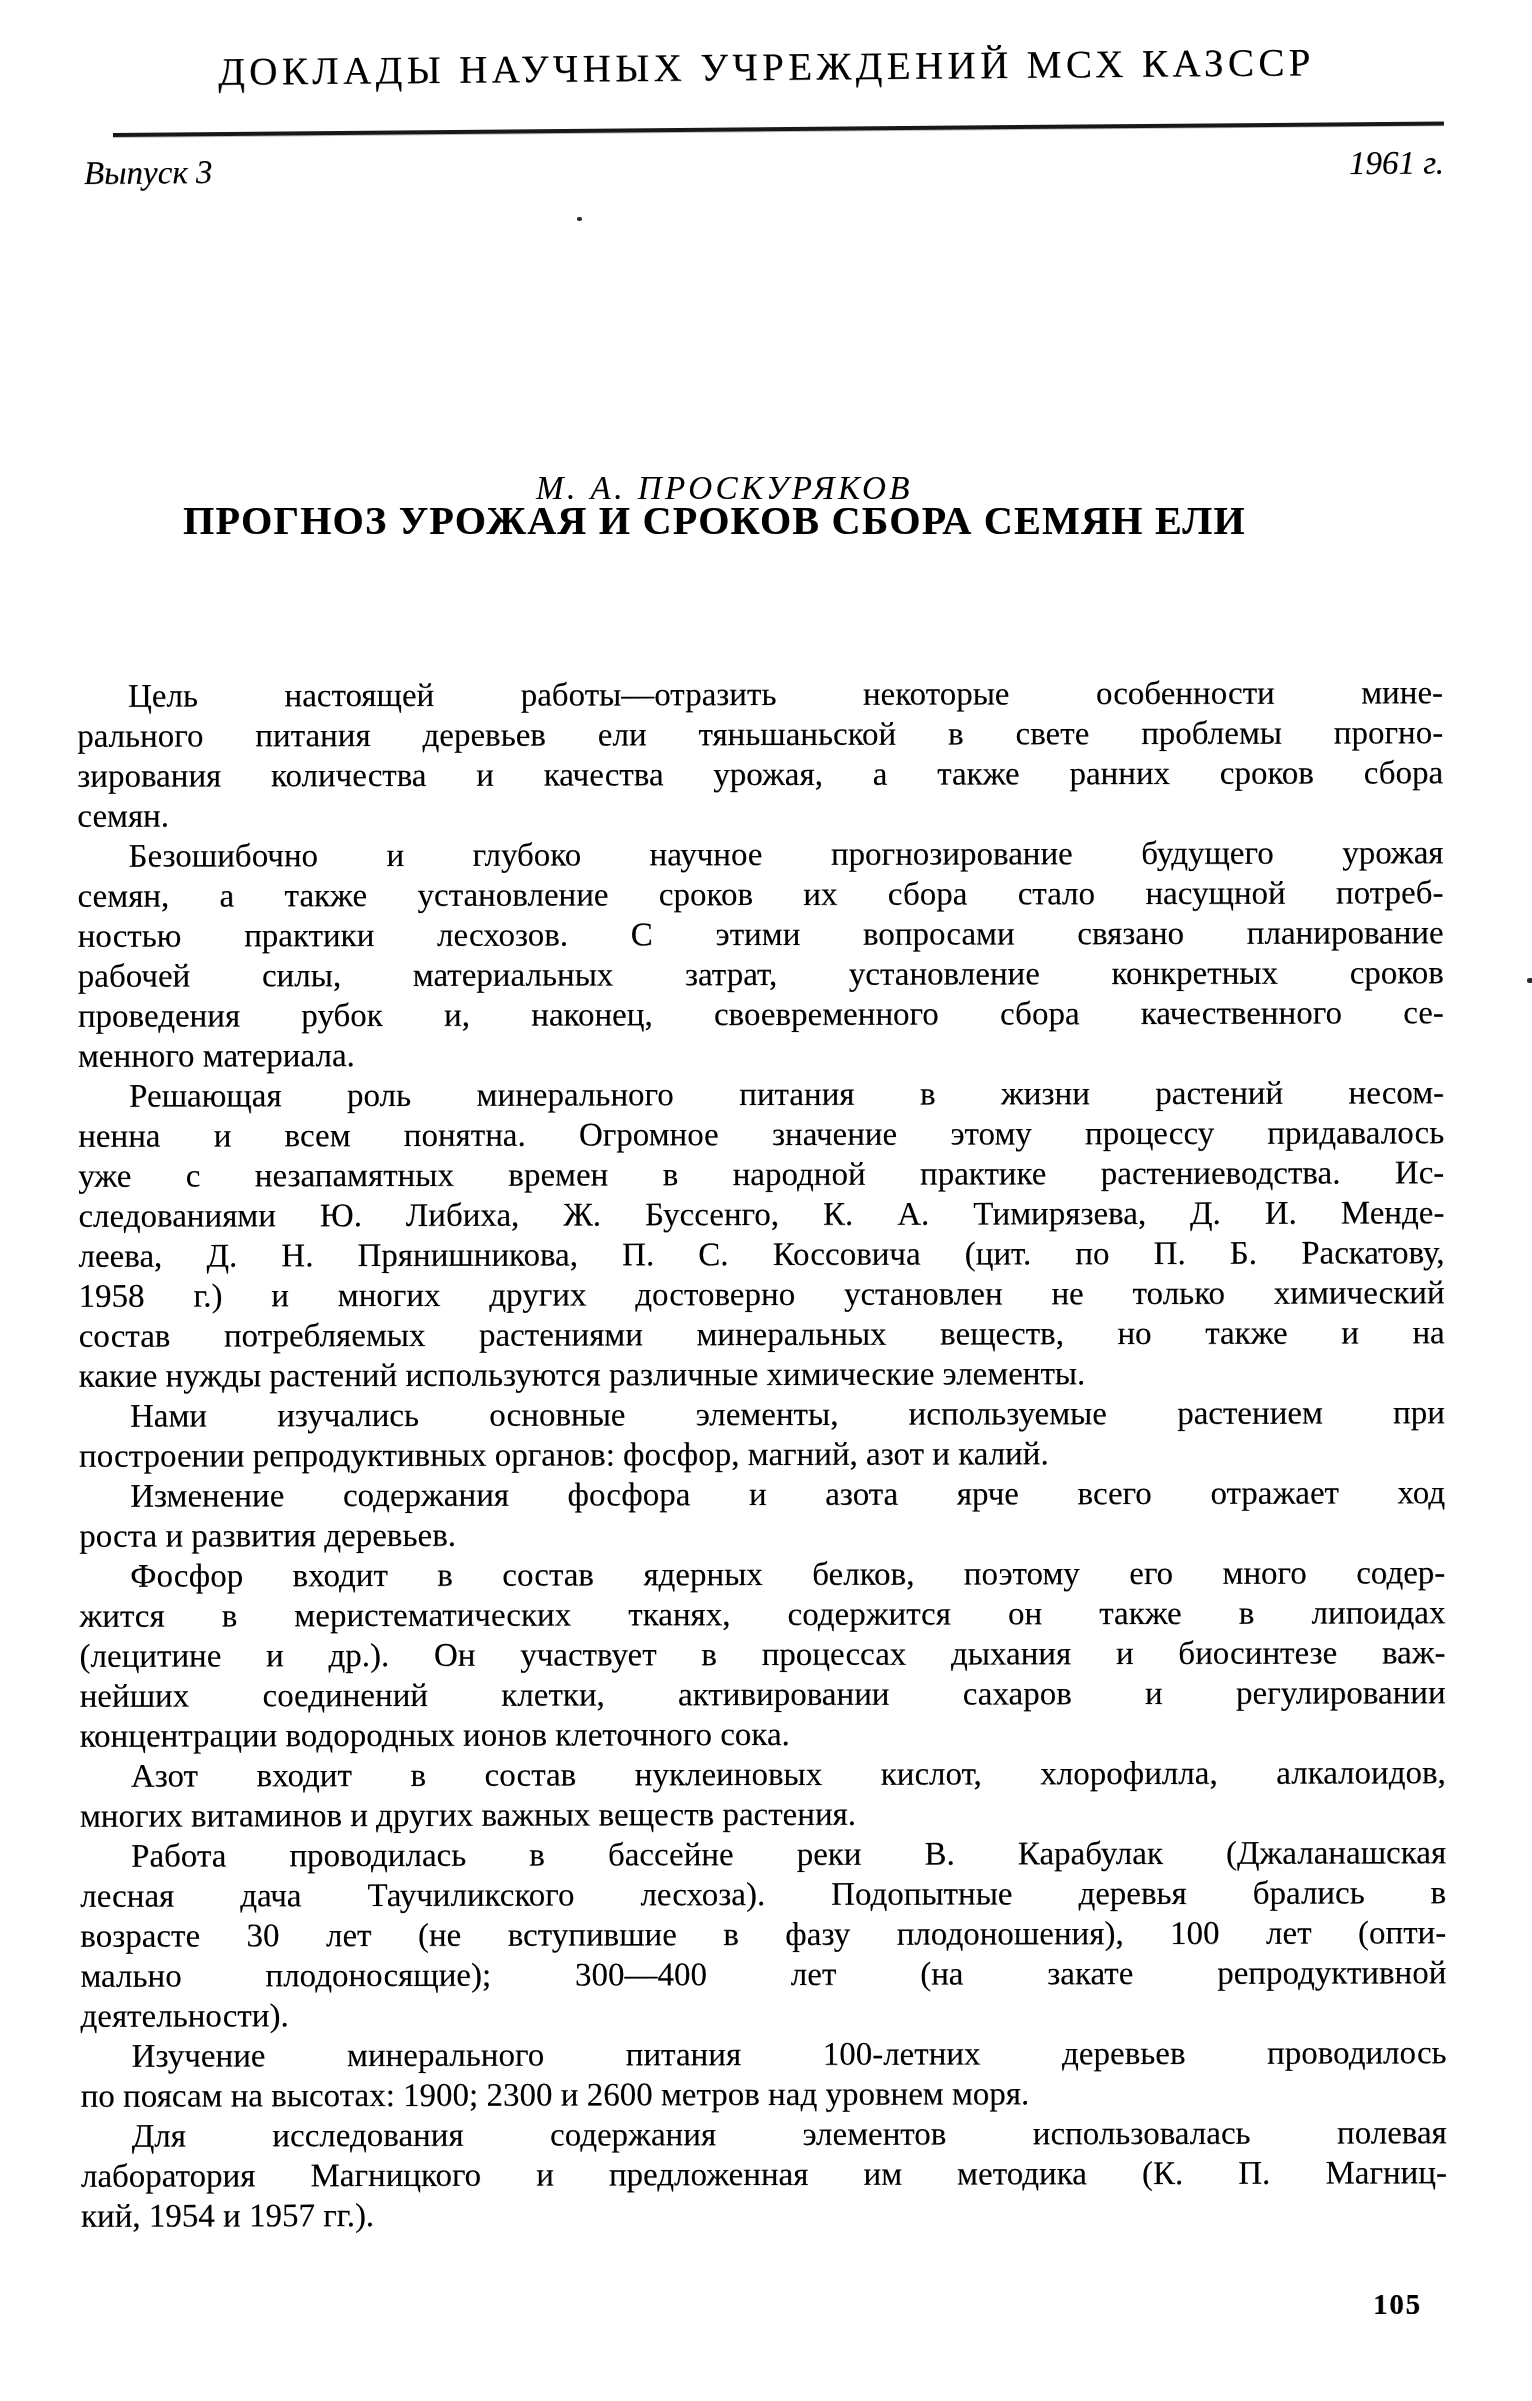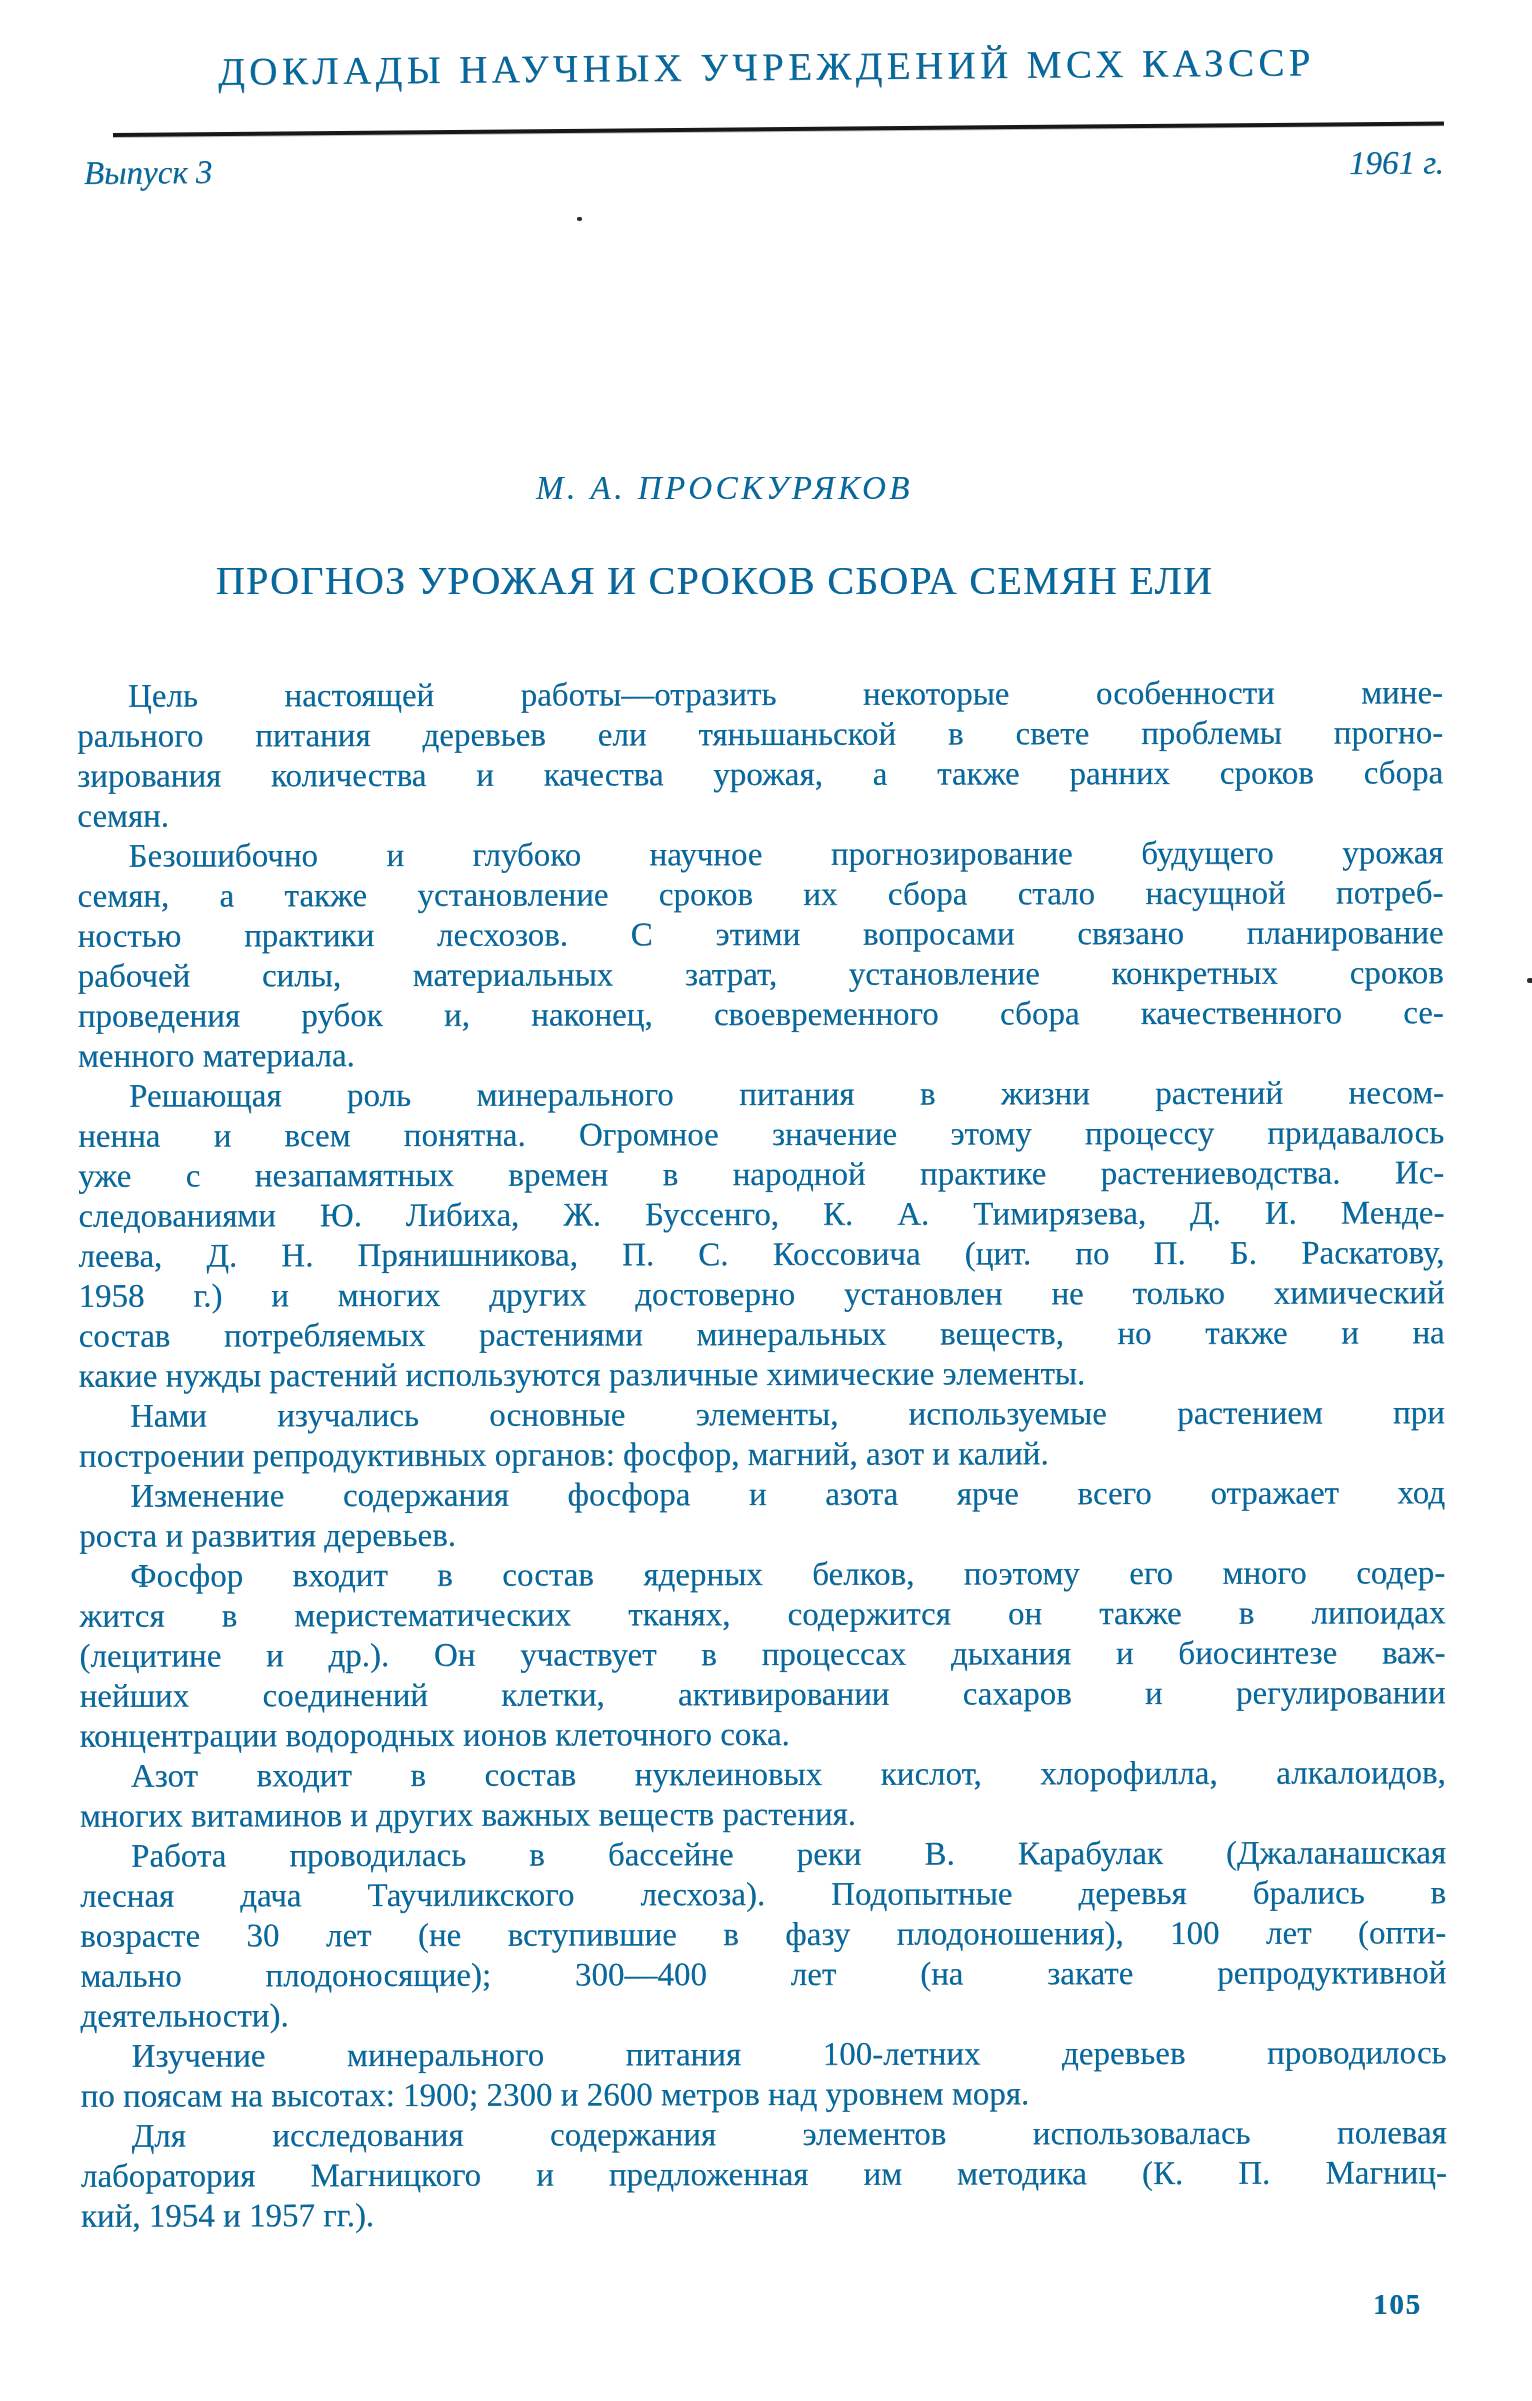--- a/index.html
+++ b/index.html
@@ -7,21 +7,21 @@
     padding: 0;
     background: #e8e8e8;
   }
   .page {
     position: relative;
     width: 1533px;
     height: 2401px;
     background: #ffffff;
     overflow: hidden;
     font-family: "Liberation Serif", "DejaVu Serif", serif;
-    color: #0369a1;
+    color: #000000;
   }
   .journal-header {
     position: absolute;
     top: 44px;
     left: 0;
     width: 100%;
     text-align: center;
     font-size: 39px;
     letter-spacing: 4.4px;
     white-space: nowrap;
@@ -64,22 +64,22 @@
   .author-line {
     top: 470px;
     font-style: italic;
     font-size: 33px;
     letter-spacing: 3.5px;
     white-space: nowrap;
     text-shadow: 0.3px 0.3px 0 rgba(20,20,20,0.4);
     padding-left: 20px;
   }
   .article-title {
-    top: 556px;
-    font-weight: normal;
+    top: 496px;
+    font-weight: bold;
     font-size: 40px;
     line-height: 50px;
     letter-spacing: 1.3px;
     text-shadow: 0.4px 0.4px 0 rgba(15,15,15,0.5);
   }
   .article-body {
     position: absolute;
     top: 674px;
     left: 79px;
     width: 1366px;

